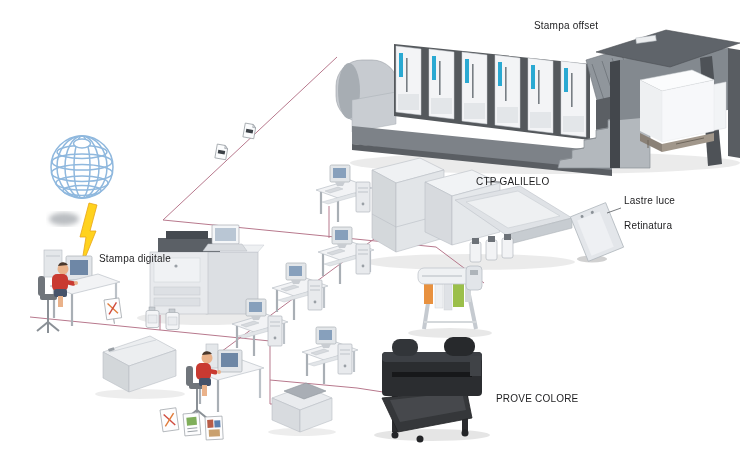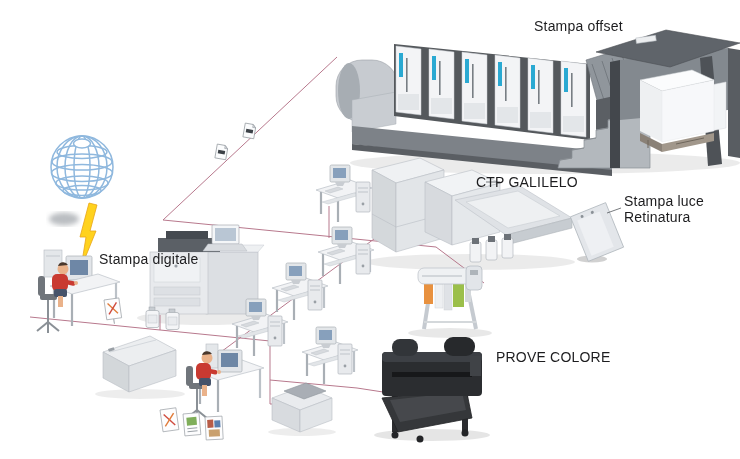--- a/index.html
+++ b/index.html
@@ -1,19 +1,19 @@
 <!DOCTYPE html>
 <html><head>
 <meta charset="utf-8">
 <style>
   html,body{margin:0;padding:0;background:#ffffff;}
   .canvas{position:relative;width:740px;height:459px;background:#ffffff;overflow:hidden;
           font-family:"Liberation Sans",sans-serif;}
   .art{position:absolute;left:0;top:0;}
-  .lbl{position:absolute;font-size:14px;line-height:10px;color:#1d1d1f;
+  .lbl{position:absolute;font-size:10px;line-height:10px;color:#1d1d1f;
        white-space:nowrap;letter-spacing:.2px;}
 </style>
 </head>
 <body>
 
 <div class="canvas">
 
 <svg class="art" width="740" height="459" viewBox="0 0 740 459">
   <defs>
     <filter id="blur3">
@@ -354,18 +354,18 @@
   </g>
 
   <g stroke="#55595e" stroke-width="0.8">
     <line x1="486" y1="182" x2="500" y2="182"></line>
     <line x1="607" y1="213" x2="621" y2="208"></line>
   </g>
 </svg>
 
 <div class="lbl" style="left:534px;top:21px">Stampa offset</div>
 <div class="lbl" style="left:476px;top:177px">CTP GALILELO</div>
-<div class="lbl" style="left:624px;top:196px">Stampa luce</div>
-<div class="lbl" style="left:624px;top:212px">Retinatura</div>
+<div class="lbl" style="left:624px;top:196px">Lastre luce</div>
+<div class="lbl" style="left:624px;top:221px">Retinatura</div>
 <div class="lbl" style="left:99px;top:254px">Stampa digitale</div>
-<div class="lbl" style="left:496px;top:352px">PROVE COLORE</div>
+<div class="lbl" style="left:496px;top:394px">PROVE COLORE</div>
 
 </div>
 
 </body></html>

